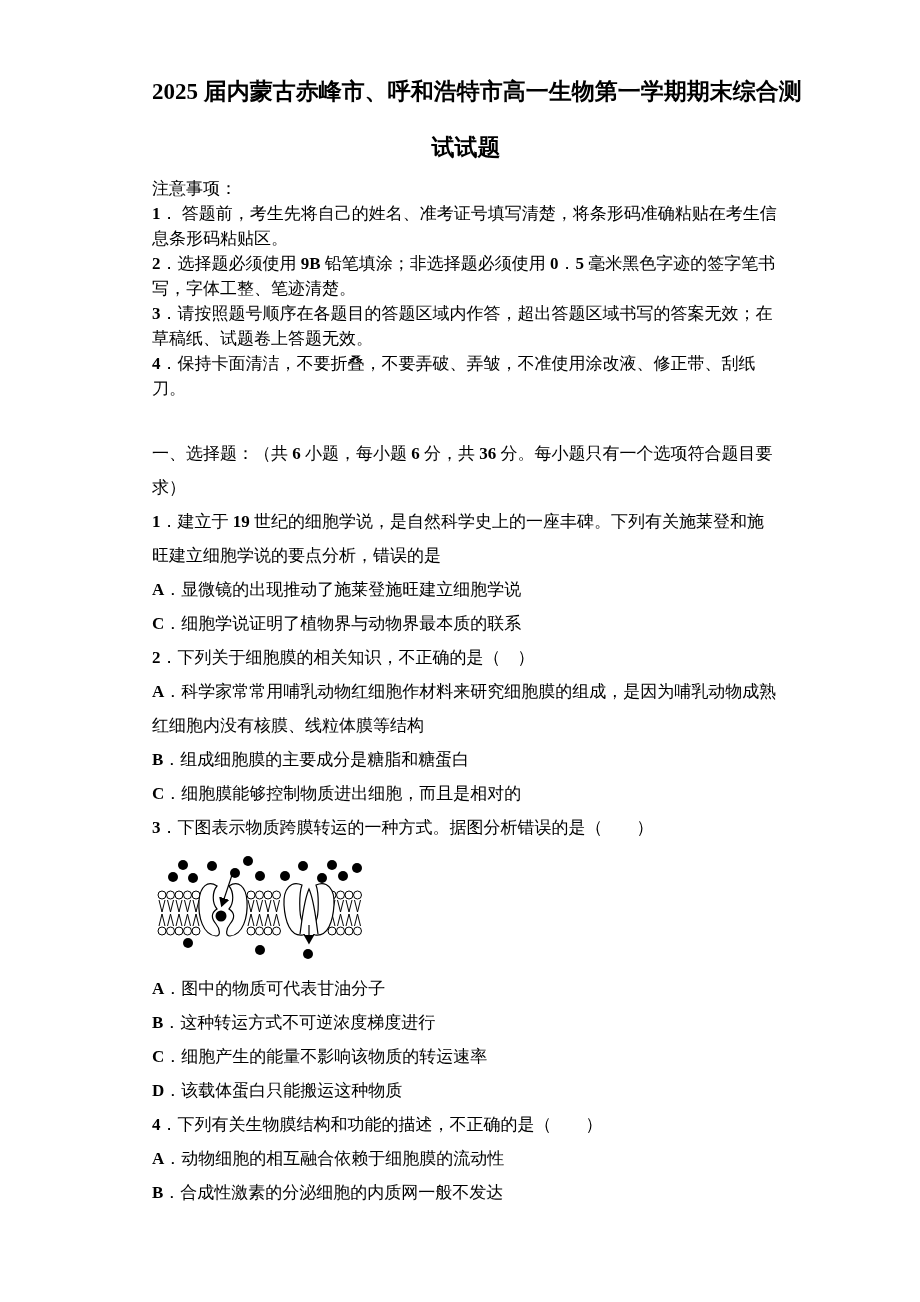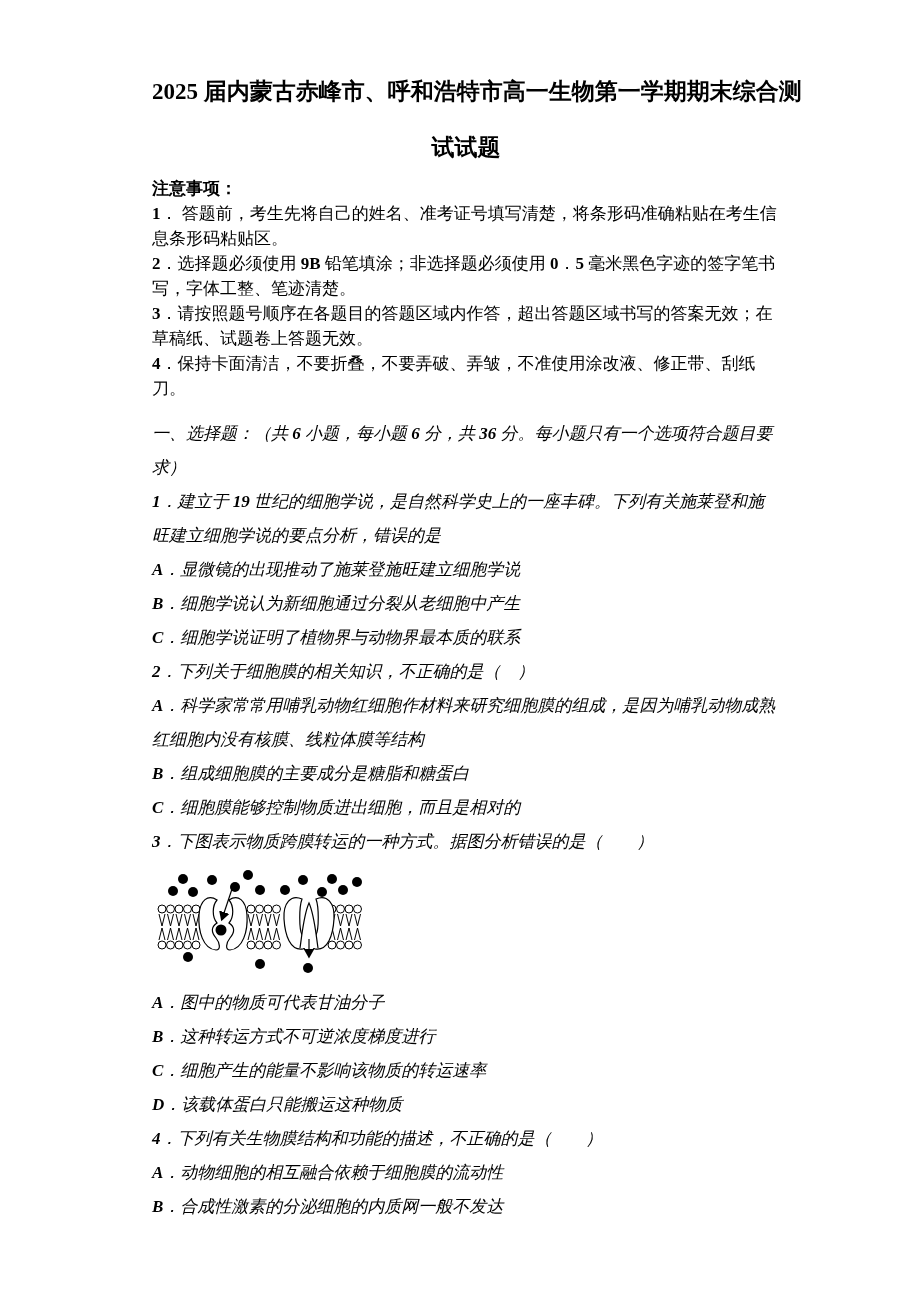--- a/index.html
+++ b/index.html
@@ -8,23 +8,23 @@
     width:920px; height:1302px;
     box-sizing:border-box;
     padding:64px 140px 0 152px;
     background:#ffffff;
     color:#000;
     font-family:"Liberation Serif","DejaVu Serif",serif;
     overflow:hidden;
   }
   .title { font-size:23px; font-weight:bold; text-align:center; line-height:56px; }
   .title .tline { white-space:nowrap;text-align:center; }
-  .notice-heading, .note { font-size:17px; line-height:25px; font-weight:bold; }
+  .notice-heading, .note { font-size:17px; line-height:25px; font-weight:normal; }
   .note { font-weight:normal; }
-  .section { margin-top:16px;font-style:italic; }
+  .section { margin-top:36px; }
   .qline, .opt, .section-header { font-size:17px; line-height:34px; }
   .figure { margin:10px 0 12px 4px; }
   svg { display:block; }
   b { font-weight:bold; }
 </style>
 </head>
 <body>
 
 <div class="page">
 
@@ -40,21 +40,20 @@
     <div class="note"><b>3</b>．请按照题号顺序在各题目的答题区域内作答，超出答题区域书写的答案无效；在草稿纸、试题卷上答题无效。</div>
     <div class="note"><b>4</b>．保持卡面清洁，不要折叠，不要弄破、弄皱，不准使用涂改液、修正带、刮纸刀。</div>
   </div>
 
   <div class="section">
     <div class="section-header">一、选择题：（共 <b>6</b> 小题，每小题 <b>6</b> 分，共 <b>36</b> 分。每小题只有一个选项符合题目要求）</div>
 
     <div>
       <div class="qline"><b>1</b>．建立于 <b>19</b> 世纪的细胞学说，是自然科学史上的一座丰碑。下列有关施莱登和施旺建立细胞学说的要点分析，错误的是</div>
       <div class="opt"><b>A</b>．显微镜的出现推动了施莱登施旺建立细胞学说</div>
-      <div class="opt"><b>B</b>．细胞学说认为新细胞通过分裂从老细胞中产生</div>
       <div class="opt"><b>C</b>．细胞学说证明了植物界与动物界最本质的联系</div>
     </div>
 
     <div>
       <div class="qline"><b>2</b>．下列关于细胞膜的相关知识，不正确的是（　）</div>
       <div class="opt"><b>A</b>．科学家常常用哺乳动物红细胞作材料来研究细胞膜的组成，是因为哺乳动物成熟红细胞内没有核膜、线粒体膜等结构</div>
       <div class="opt"><b>B</b>．组成细胞膜的主要成分是糖脂和糖蛋白</div>
       <div class="opt"><b>C</b>．细胞膜能够控制物质进出细胞，而且是相对的</div>
     </div>
 

